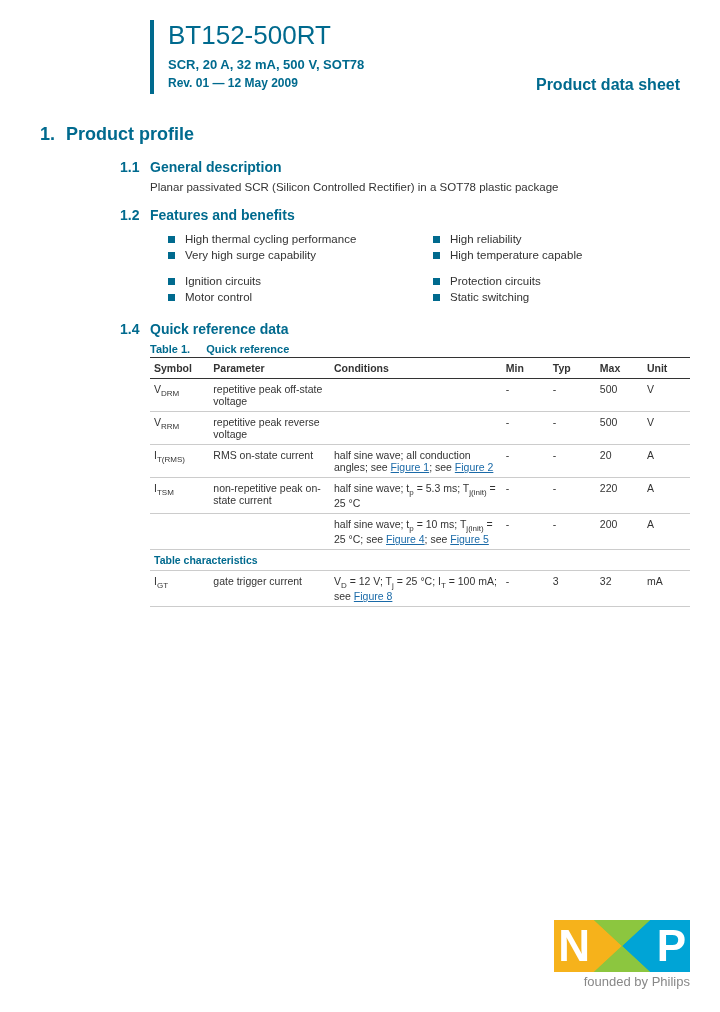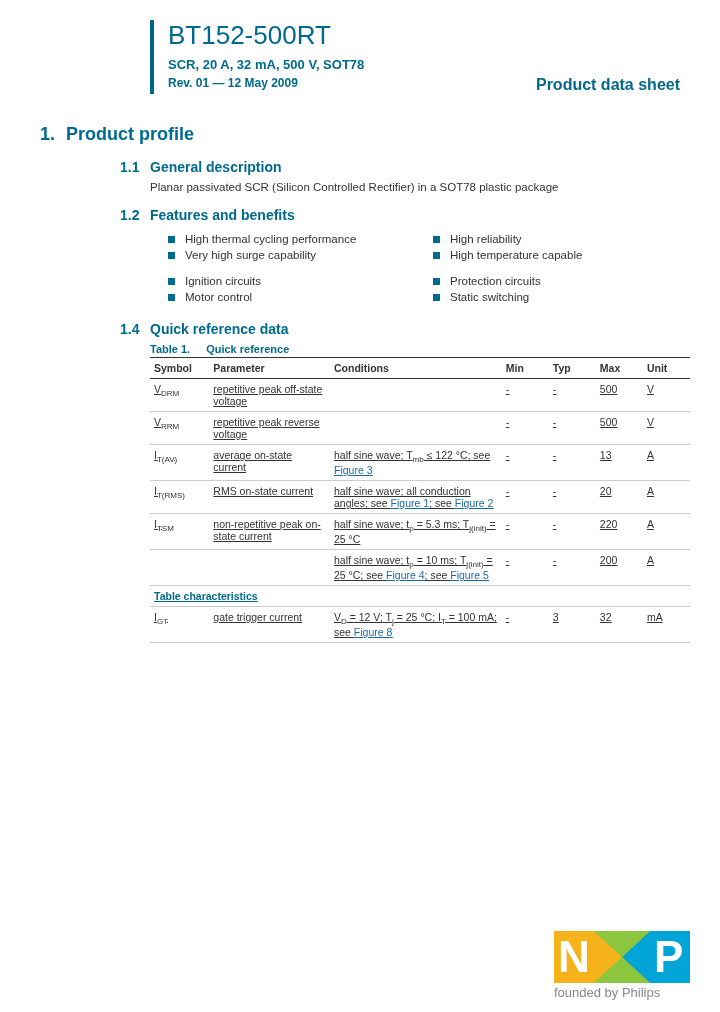--- a/index.html
+++ b/index.html
@@ -27,29 +27,29 @@
   .body-text { margin-left: 110px; font-size: 11.5px; color: #333; }
   .bullets { margin: 6px 0 0 110px; display: flex; }
   .bullet-col { flex: 1; }
   .bullet-item { display: flex; align-items: flex-start; margin: 4px 0; font-size: 11.5px; }
   .bullet-sq { width: 7px; height: 7px; background: #006a8e; margin: 3px 10px 0 18px; flex-shrink: 0; }
   .table-wrap { margin-left: 110px; margin-top: 6px; }
   .table-caption { color: #006a8e; font-size: 11px; font-weight: bold; }
   .table-caption .tnum { margin-right: 16px; }
   table { border-collapse: collapse; width: 540px; font-size: 10.5px; margin-top: 2px; }
   th { text-align: left; border-top: 1px solid #333; border-bottom: 1px solid #333; padding: 4px 4px; font-weight: bold; }
-  td { border-bottom: 1px solid #ccc; padding: 4px 4px; vertical-align: top; text-decoration: underline; }
+  td { border-bottom: 1px solid #ccc; padding: 4px 4px; vertical-align: top; }
   .section-row td { color: #006a8e; font-weight: bold; border-bottom: 1px solid #ccc; }
   .link { color: #1a6aa8; text-decoration: underline; }
   .sub { font-size: 8px; vertical-align: sub; }
   .col-sym { width: 50px; }
   .col-par { width: 110px; }
   .col-con { width: 160px; }
   .col-num { width: 38px; text-align: left; }
-  .logo-wrap { position: absolute; right: 30px; bottom: 12px; }
+  .logo-wrap { position: absolute; right: 30px; bottom: 23px; text-align: right; }
   .logo { font-size: 0; }
   .logo-box { display: inline-block; height: 52px; vertical-align: bottom; }
   .nbox { width: 40px; background: #f6b21b; color:#fff; }
   .slash { width: 56px; background: #8cc63f; position:relative; }
   .pbox { width: 40px; background: #00a4d6; color:#fff; }
   .logo-letter { font-size: 44px; font-weight: bold; color: #fff; font-family: Arial; line-height:52px; }
   .tagline { font-size: 13px; color: #888; margin-top: 2px; }
 </style>
 </head>
 <body>
@@ -156,29 +156,20 @@
           <td>V</td>
         </tr>
         <tr>
           <td><span>V</span><span class="sub">RRM</span></td>
           <td>repetitive peak reverse voltage</td>
           <td></td>
           <td>-</td>
           <td>-</td>
           <td>500</td>
           <td>V</td>
-        </tr>
-        <tr>
-          <td><span>I</span><span class="sub">T(AV)</span></td>
-          <td>average on-state current</td>
-          <td><span>half sine wave; T</span><span class="sub">mb</span><span> ≤ 122 °C; see </span><span class="link">Figure 3</span></td>
-          <td>-</td>
-          <td>-</td>
-          <td>13</td>
-          <td>A</td>
         </tr>
         <tr>
           <td><span>I</span><span class="sub">T(RMS)</span></td>
           <td>RMS on-state current</td>
           <td><span>half sine wave; all conduction angles; see </span><span class="link">Figure 1</span><span>; see </span><span class="link">Figure 2</span></td>
           <td>-</td>
           <td>-</td>
           <td>20</td>
           <td>A</td>
         </tr>

